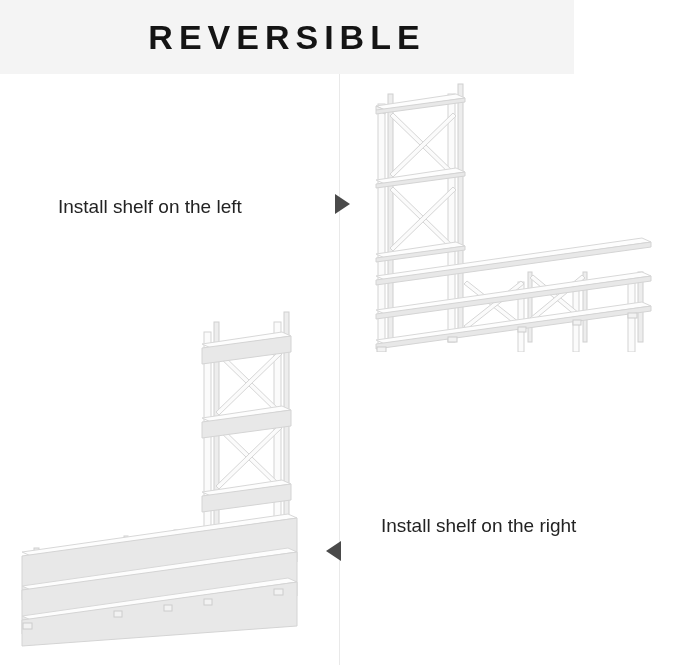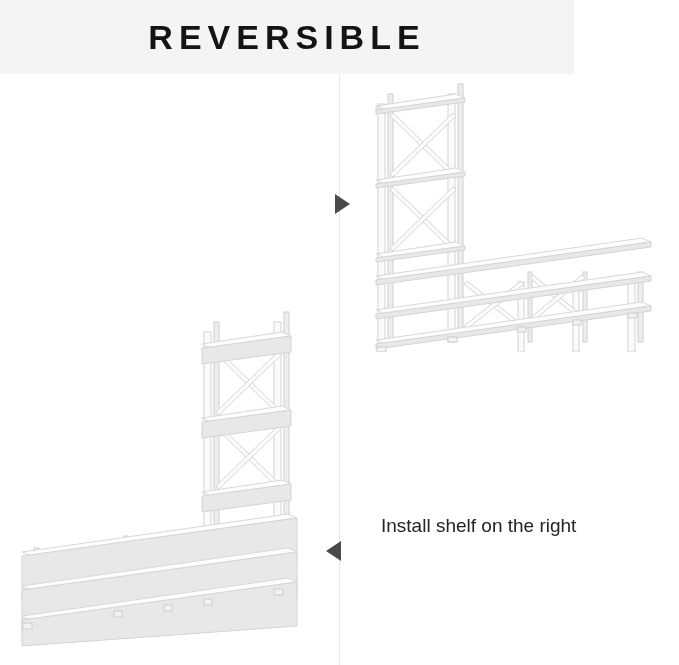--- a/index.html
+++ b/index.html
@@ -215,18 +215,19 @@
     <polygon class="board-face" points="14,316 280,278 289,282 23,320"></polygon>
     <polygon class="board-shadow" points="14,320 289,282 289,326 14,346"></polygon>
 
     <rect class="foot" x="15" y="323" width="9" height="6"></rect>
     <rect class="foot" x="106" y="311" width="8" height="6"></rect>
     <rect class="foot" x="156" y="305" width="8" height="6"></rect>
     <rect class="foot" x="196" y="299" width="8" height="6"></rect>
     <rect class="foot" x="266" y="289" width="9" height="6"></rect>
   </svg>
 
+  <div class="caption caption-left">Install shelf on the left</div>
   <div class="arrow arrow-right"></div>
 
   <div class="arrow arrow-left"></div>
   <div class="caption caption-right">Install shelf on the right</div>
 
 </div>
 
 </body></html>

